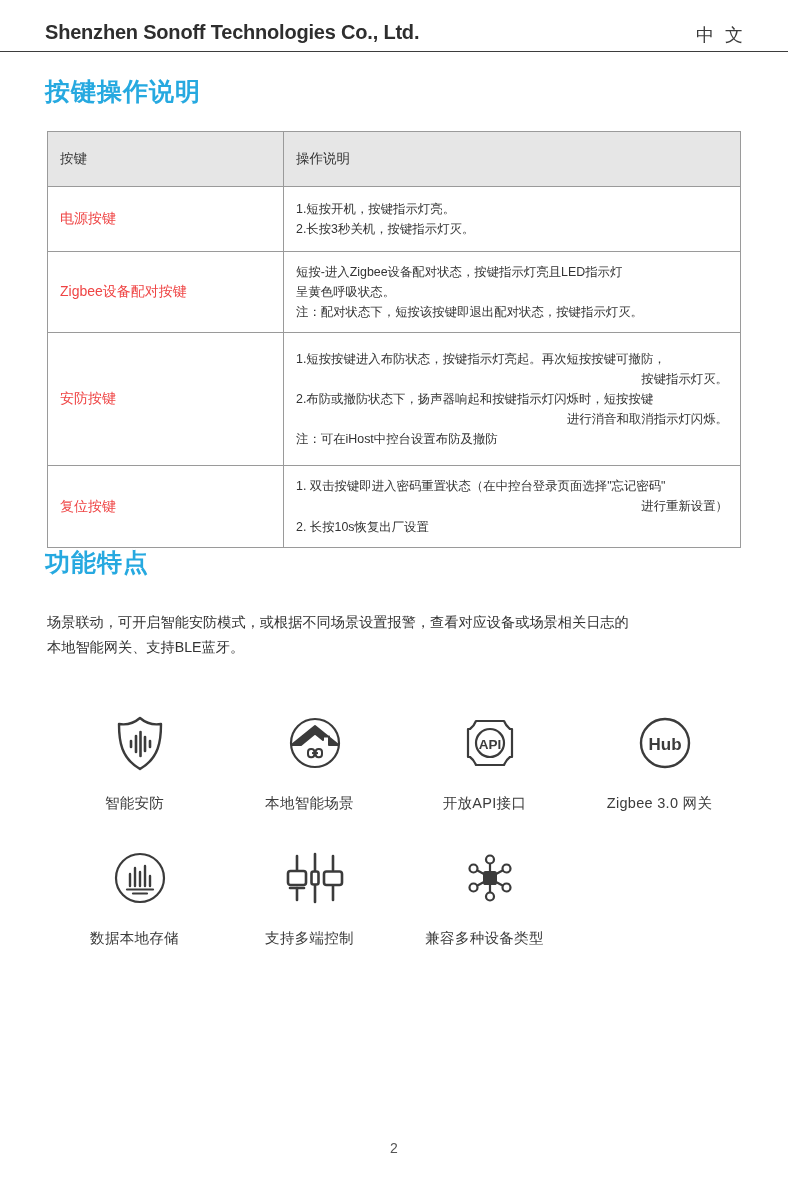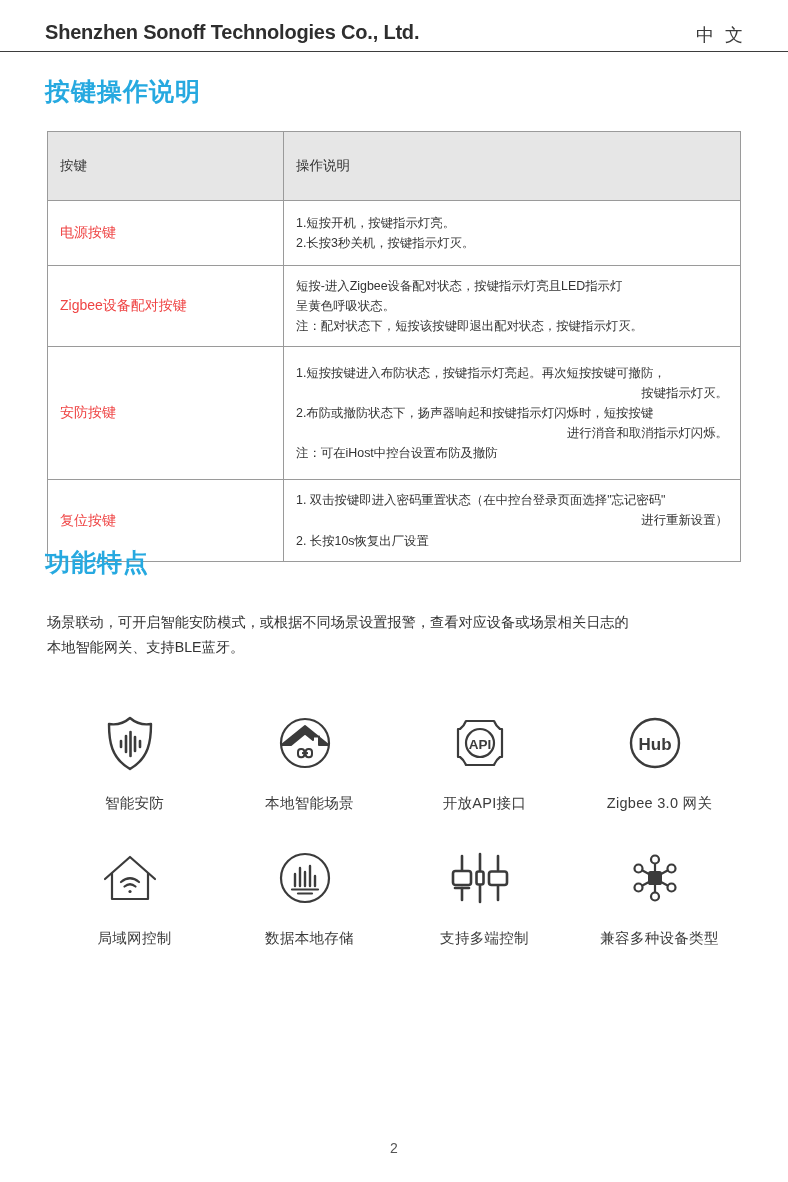--- a/index.html
+++ b/index.html
@@ -72,21 +72,21 @@
     text-align: left;
     vertical-align: middle;
     padding: 7px 12px;
   }
   .btn-table th {
     background: #e6e6e6;
     font-weight: normal;
     font-size: 13.5px;
     color: #333;
     height: 20px;
-    padding: 24px 12px;
+    padding: 17px 12px;
   }
   .col-key { width: 236px; }
   .cell-key {
     font-size: 14px;
     color: #ef4444;
     white-space: nowrap;
   }
   .cell-desc {
     font-size: 12.4px;
     line-height: 1.62;
@@ -124,21 +124,21 @@
   .feature-cell {
     display: flex;
     flex-direction: column;
     align-items: center;
   }
   .feature-icon {
     width: 74px;
     height: 74px;
     display: flex;
     align-items: center;
-    justify-content: flex-start;
+    justify-content: flex-end;
   }
   .feature-label {
     margin-top: 14px;
     font-size: 14.5px;
     color: #3b3b3b;
     white-space: nowrap;
     letter-spacing: 0.3px;
   }
   .icon-text {
     font-family: "Liberation Sans", "DejaVu Sans", sans-serif;
@@ -267,32 +267,20 @@
   <div class="feature-cell">
     <div class="feature-icon">
       <svg width="64" height="64" viewBox="0 0 64 64" fill="none" stroke="#3b3b3b" stroke-width="2.4">
         <circle cx="32" cy="32" r="24"></circle>
         <text class="icon-text" x="32" y="38.5" font-size="17" text-anchor="middle" stroke="none">Hub</text>
       </svg>
     </div>
     <div class="feature-label">Zigbee 3.0 网关</div>
   </div>
 
-  <div class="feature-cell">
-    <div class="feature-icon">
-      <svg width="64" height="64" viewBox="0 0 64 64" fill="none" stroke="#3b3b3b" stroke-width="2.2">
-        <path d="M7 33 L32 11 L57 33" stroke-linejoin="round" stroke-linecap="round"></path>
-        <path d="M14 27 L14 53 L50 53 L50 27" stroke-linejoin="round"></path>
-        <path d="M23 36 Q32 28.5 41 36" stroke-linecap="round"></path>
-        <path d="M26.5 40.5 Q32 36 37.5 40.5" stroke-linecap="round"></path>
-        <circle cx="32" cy="45.5" r="1.6" fill="#3b3b3b" stroke="none"></circle>
-      </svg>
-    </div>
-    <div class="feature-label">局域网控制</div>
-  </div>
 
   <div class="feature-cell">
     <div class="feature-icon">
       <svg width="64" height="64" viewBox="0 0 64 64" fill="none" stroke="#3b3b3b" stroke-width="2.2">
         <circle cx="32" cy="32" r="24"></circle>
         <g stroke-width="2.4" stroke-linecap="round">
           <line x1="22" y1="28" x2="22" y2="40"></line>
           <line x1="27" y1="22" x2="27" y2="40"></line>
           <line x1="32" y1="26" x2="32" y2="40"></line>
           <line x1="37" y1="20" x2="37" y2="40"></line>

